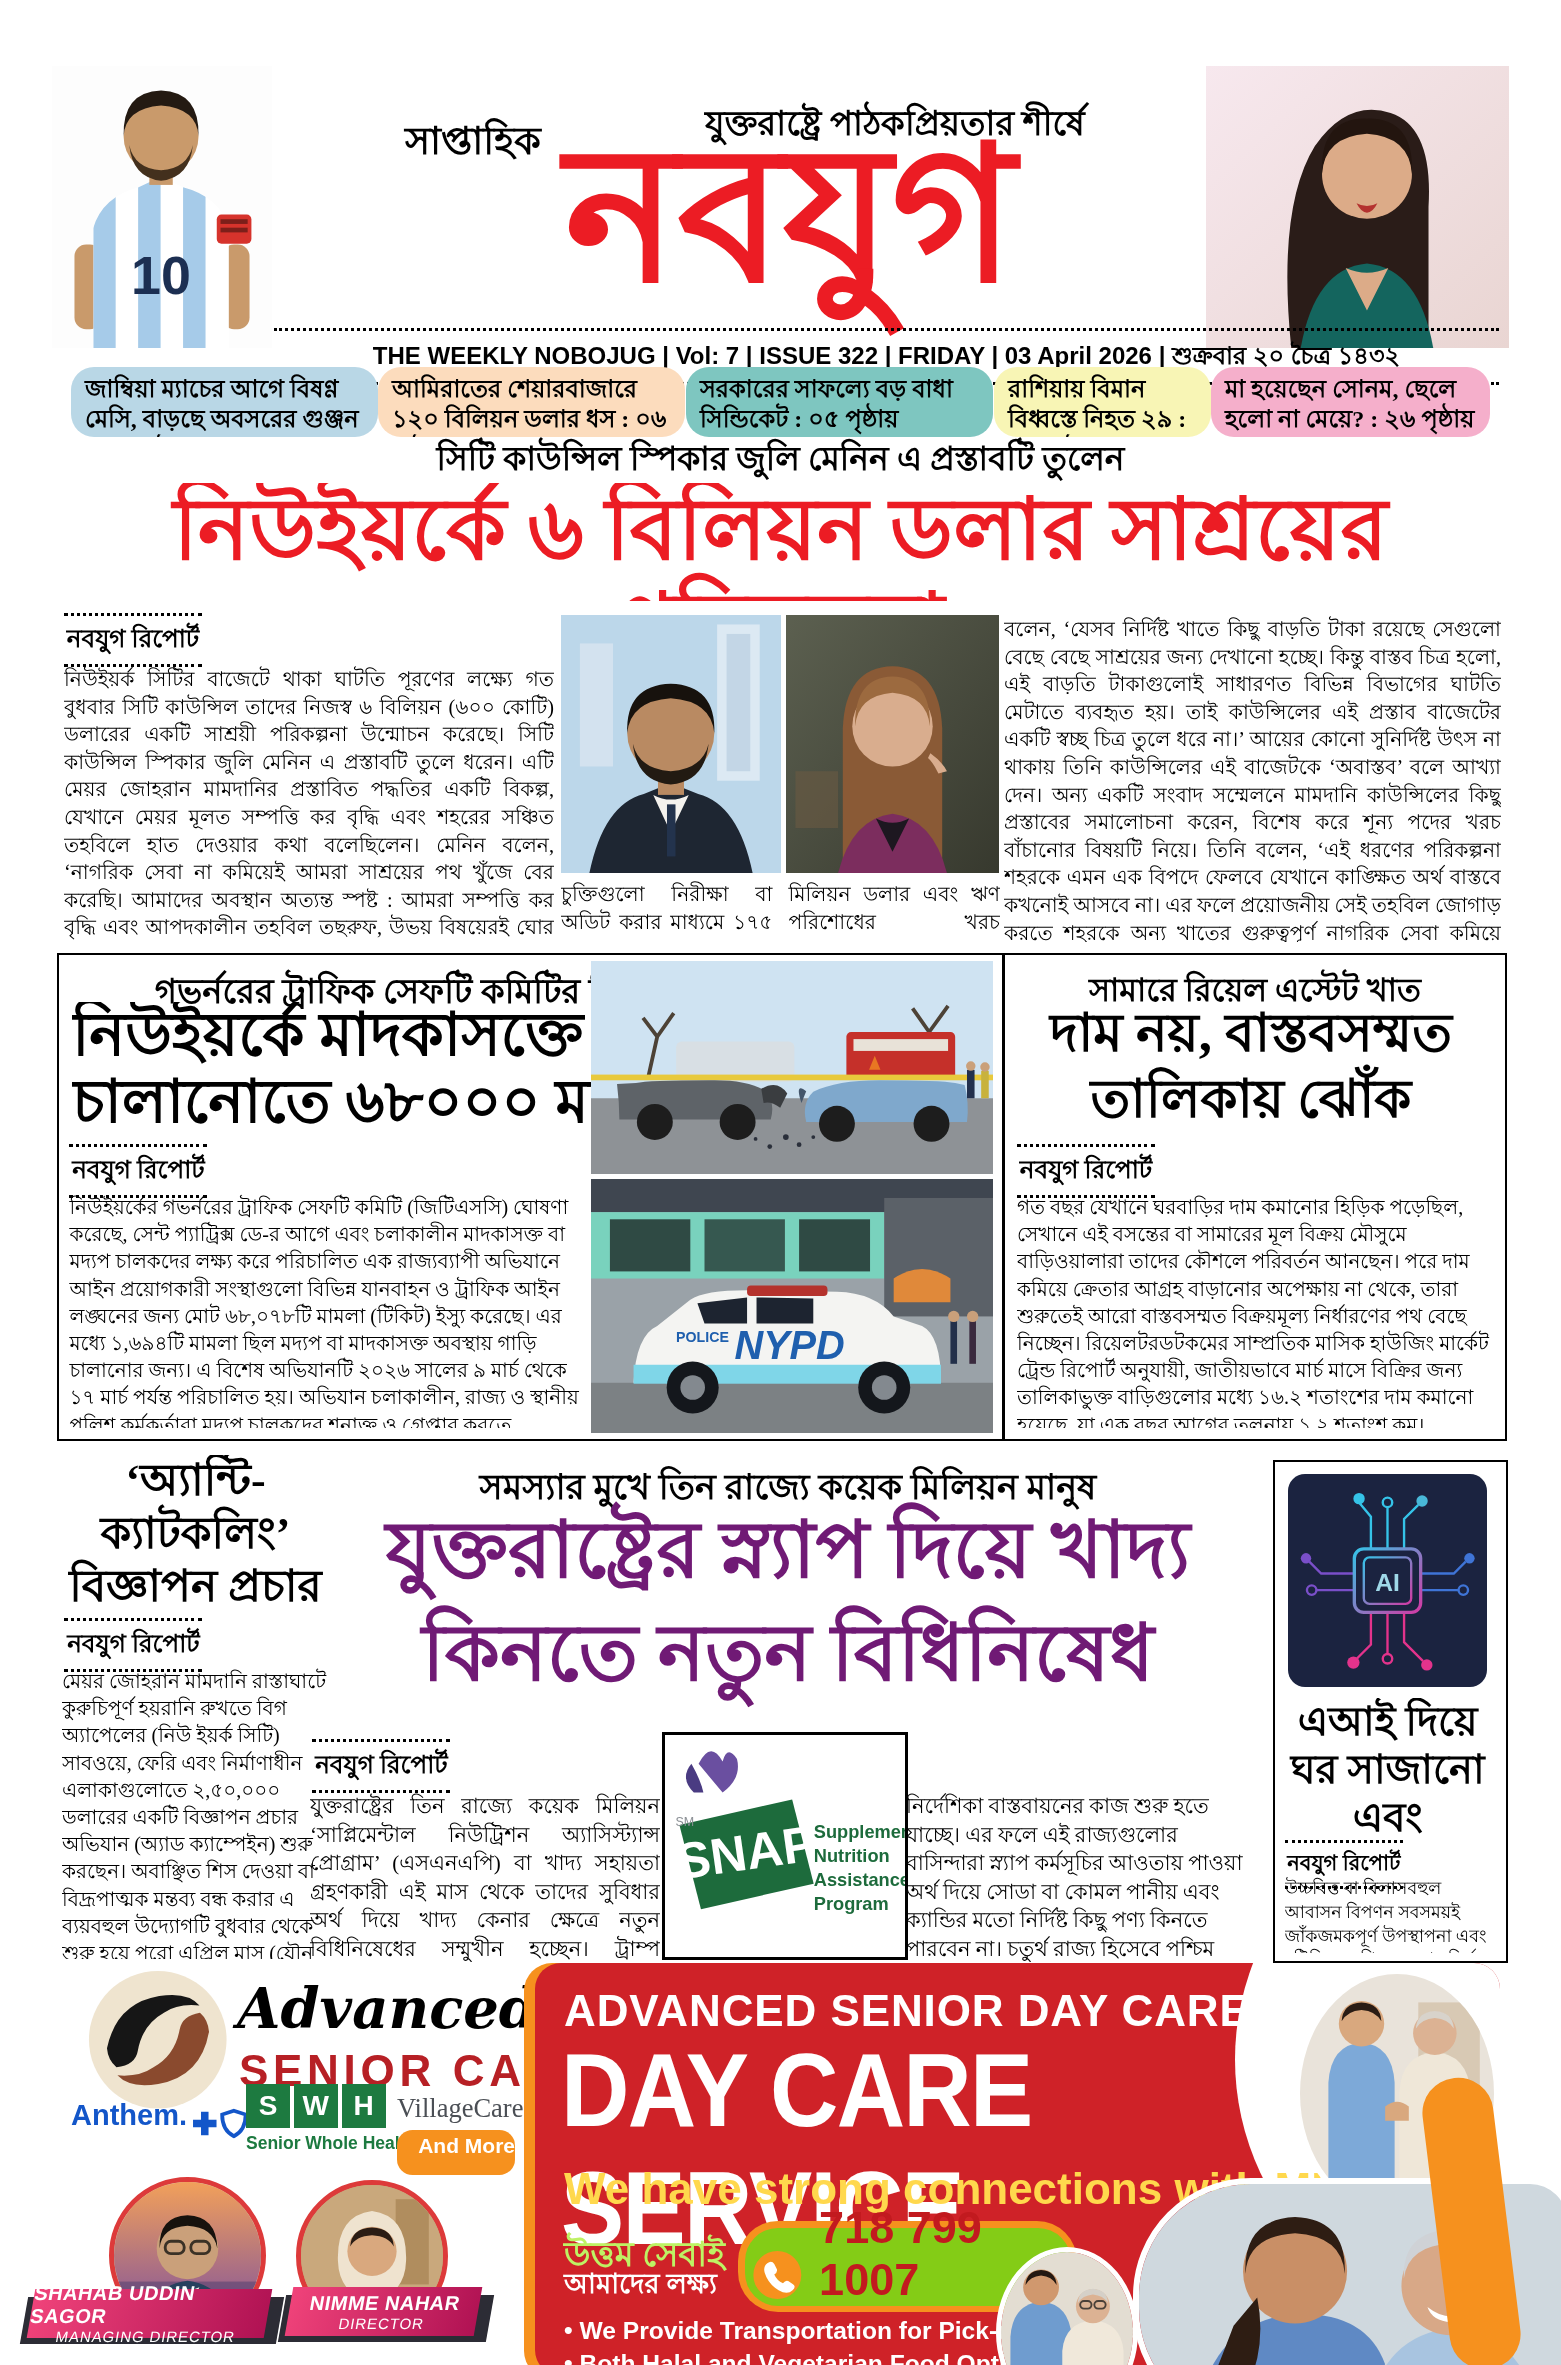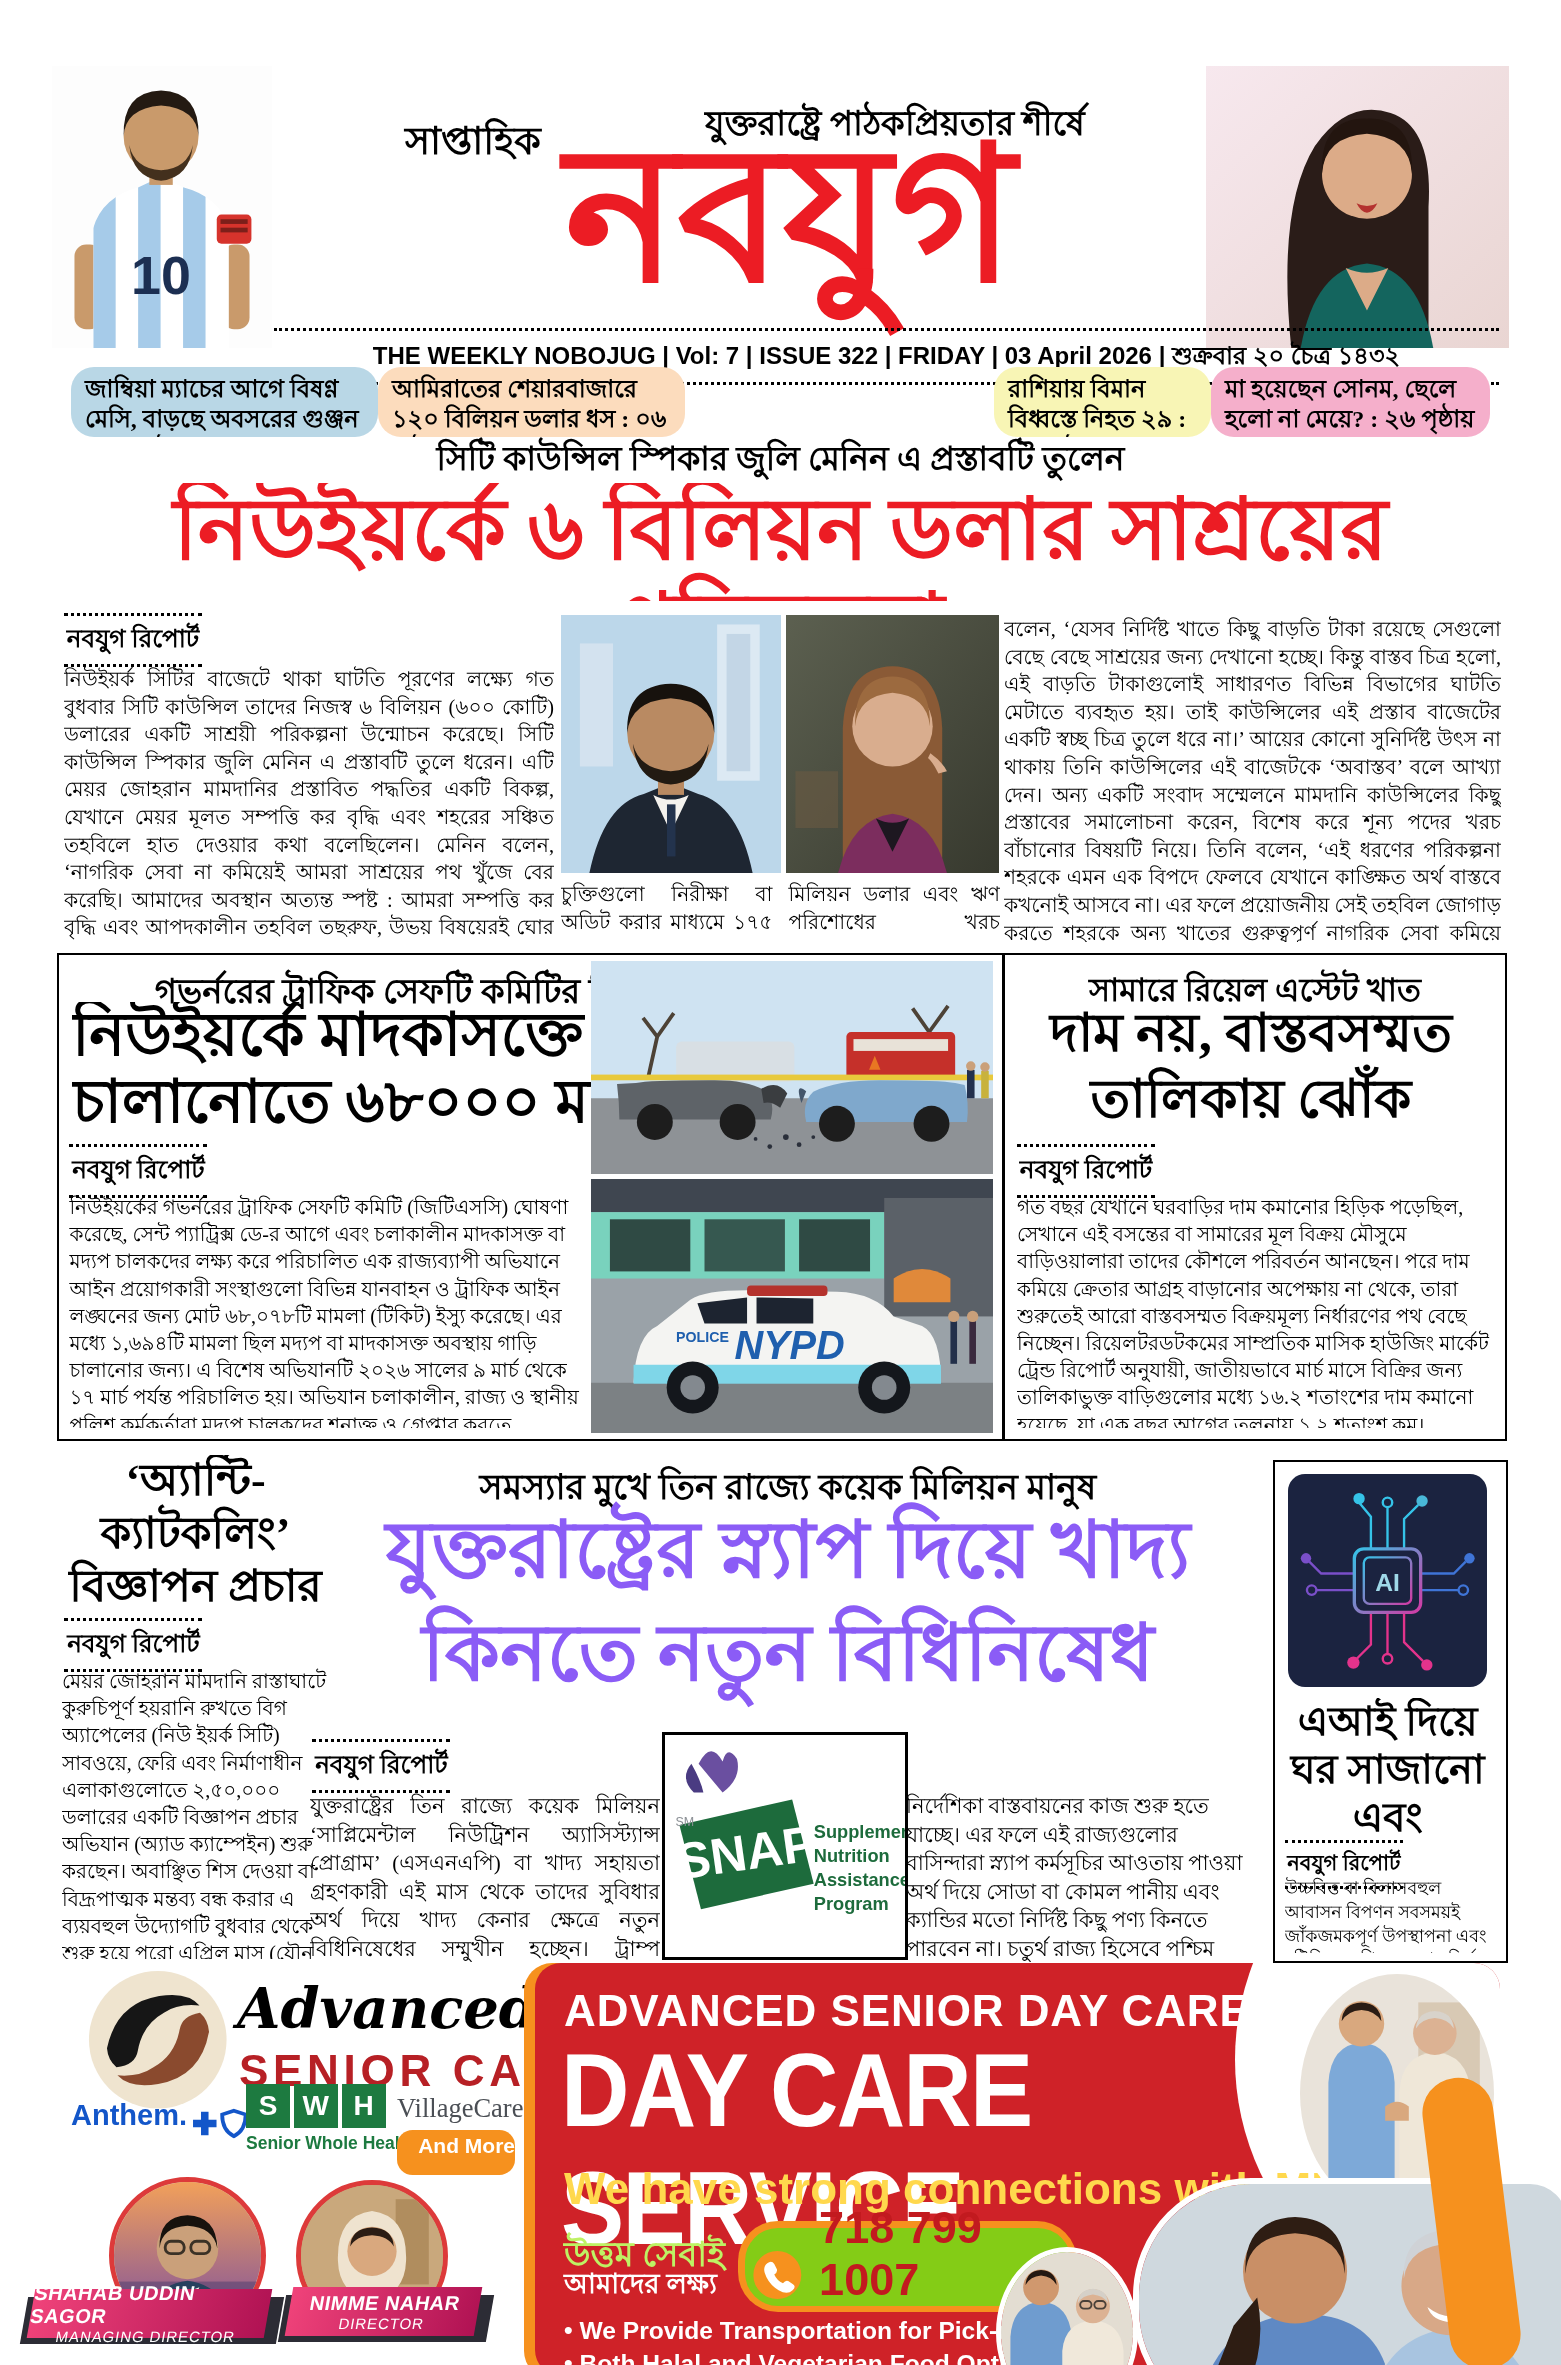--- a/index.html
+++ b/index.html
@@ -81,20 +81,21 @@
       <path d="M200,600 Q230,430 340,420 Q450,430 480,600 Z" fill="#14655e"></path>
       <path d="M295,430 L340,520 L385,430 Q340,450 295,430 Z" fill="#dcab88"></path>
     </svg>
   </div>
 
   <div class="abs center sans b" style="left:274px;top:328px;width:1225px;padding:5.7px 0;
        border-top:3.3px dotted #000;border-bottom:3.3px dotted #000;font-size:24px;">THE WEEKLY NOBOJUG | Vol: 7 | ISSUE 322 | FRIDAY | 03 April  2026 | শুক্রবার ২০ চৈত্র ১৪৩২</div>
 
   <div class="teaser" style="left:71px;width:279px;background:#b9d7e6;">জাম্বিয়া ম্যাচের আগে বিষণ্ণ মেসি, বাড়ছে অবসরের গুঞ্জন  : ২৭ পৃষ্ঠায়</div>
   <div class="teaser" style="left:378px;width:279px;background:#fcdcbd;">আমিরাতের শেয়ারবাজারে ১২০ বিলিয়ন ডলার ধস  : ০৬ পৃষ্ঠায়</div>
+  <div class="teaser" style="left:686px;width:279px;background:#7ec6c0;">সরকারের সাফল্যে বড় বাধা সিন্ডিকেট  : ০৫ পৃষ্ঠায়</div>
   <div class="teaser" style="left:994px;width:189px;background:#f8f5b5;">রাশিয়ায় বিমান বিধ্বস্তে নিহত ২৯  : ০৬ পৃষ্ঠায়</div>
   <div class="teaser" style="left:1211px;width:251px;background:#f5afcb;">মা হয়েছেন সোনম, ছেলে হলো না মেয়ে? : ২৬ পৃষ্ঠায়</div>
 
   <div class="abs b center" style="left:0;top:433px;width:1561px;font-size:33px;">সিটি কাউন্সিল স্পিকার জুলি মেনিন এ প্রস্তাবটি তুলেন</div>
   <div class="abs b red center clip" style="left:9.5px;top:483px;width:1542px;height:118px;font-size:86px;line-height:1.1;">নিউইয়র্কে ৬ বিলিয়ন ডলার সাশ্রয়ের পরিকল্পনা</div>
 
   <div class="abs" style="left:64px;top:613px;">
     <span class="byline">নবযুগ রিপোর্ট</span>
   </div>
   <div class="abs bodytxt" style="left:64px;top:666px;width:490px;height:275px;">নিউইয়র্ক সিটির বাজেটে থাকা ঘাটতি পূরণের লক্ষ্যে গত বুধবার সিটি কাউন্সিল তাদের নিজস্ব ৬ বিলিয়ন (৬০০ কোটি) ডলারের একটি সাশ্রয়ী পরিকল্পনা উন্মোচন করেছে। সিটি কাউন্সিল স্পিকার জুলি মেনিন এ প্রস্তাবটি তুলে ধরেন। এটি মেয়র জোহরান মামদানির প্রস্তাবিত পদ্ধতির একটি বিকল্প, যেখানে মেয়র মূলত সম্পত্তি কর বৃদ্ধি এবং শহরের সঞ্চিত তহবিলে হাত দেওয়ার কথা বলেছিলেন। মেনিন বলেন, ‘নাগরিক সেবা না কমিয়েই আমরা সাশ্রয়ের পথ খুঁজে বের করেছি। আমাদের অবস্থান অত্যন্ত স্পষ্ট : আমরা সম্পত্তি কর বৃদ্ধি এবং আপদকালীন তহবিল তছরুফ, উভয় বিষয়েরই ঘোর বিরোধী।’ এই পরিকল্পনার লক্ষ্য হলো শহরের ব্যয় ও আয়ের হিসাব পুনর্মূল্যায়নের মাধ্যমে ঘাটতি মেটানো। মেনিন জানান, বিভিন্ন উপায়ে ৩.৫ বিলিয়ন ডলার সাশ্রয় করা সম্ভব; যেমন, বিল্ডিং ডিপার্টমেন্টের পারমিট ও বিলম্ব ফি থেকে আয় ৮০ মিলিয়ন ডলার বাড়ানো এবং শূন্য পদগুলোর জন্য বরাদ্দ করা বেতন না দিয়ে প্রায় ৮৬০ মিলিয়ন ডলার সাশ্রয় করা। এর পাশাপাশি মেনিন জানান, শিক্ষা বিভাগের</div>
@@ -226,21 +227,21 @@
       <span class="byline">নবযুগ রিপোর্ট</span>
     </div>
     <div class="abs clip" style="left:0;top:213px;width:267px;height:291px;">
       <span class="bodytxt" style="font-size:20px;">মেয়র জোহরান মামদানি রাস্তাঘাটে কুরুচিপূর্ণ হয়রানি রুখতে বিগ অ্যাপেলের (নিউ ইয়র্ক সিটি) সাবওয়ে, ফেরি এবং নির্মাণাধীন এলাকাগুলোতে ২,৫০,০০০ ডলারের একটি বিজ্ঞাপন প্রচার অভিযান (অ্যাড ক্যাম্পেইন) শুরু করছেন। অবাঞ্ছিত শিস দেওয়া বা বিদ্রূপাত্মক মন্তব্য বন্ধ করার এ ব্যয়বহুল উদ্যোগটি বুধবার থেকে শুরু হয়ে পুরো এপ্রিল মাস (যৌন সহিংসতা সচেতনতা মাস) জুড়ে চলবে। সিটি কর্মকর্তারা জানিয়েছেন, পাঁচটি বরোজুড়েই ব্যস্ততম স্থানগুলোতে ইংরেজি ও স্প্যানিশ ভাষায়</span>
       
     </div>
   </div>
 
   <div class="abs" style="left:310px;top:1455px;width:956px;height:509px;">
     <div class="abs b center" style="left:0;top:4.7px;width:100%;font-size:35px;">সমস্যার মুখে তিন রাজ্যে কয়েক মিলিয়ন মানুষ</div>
-    <div class="abs b center clip" style="left:0;top:45px;width:100%;height:227px;font-size:79px;line-height:1.3;color:#8b5cf6;">যুক্তরাষ্ট্রের স্ন্যাপ দিয়ে খাদ্য কিনতে নতুন বিধিনিষেধ</div>
+    <div class="abs b center clip" style="left:0;top:45px;width:100%;height:227px;font-size:79px;line-height:1.3;color:#701a75;">যুক্তরাষ্ট্রের স্ন্যাপ দিয়ে খাদ্য কিনতে নতুন বিধিনিষেধ</div>
     <div class="abs" style="left:2.4px;top:284px;">
       <span class="byline">নবযুগ রিপোর্ট</span>
     </div>
     <div class="abs bodytxt clip" style="left:0;top:337px;width:350px;height:170px;font-size:21px;">যুক্তরাষ্ট্রের তিন রাজ্যে কয়েক মিলিয়ন ‘সাপ্লিমেন্টাল নিউট্রিশন অ্যাসিস্ট্যান্স প্রোগ্রাম’ (এসএনএপি) বা খাদ্য সহায়তা গ্রহণকারী এই মাস থেকে তাদের সুবিধার অর্থ দিয়ে খাদ্য কেনার ক্ষেত্রে নতুন বিধিনিষেধের সম্মুখীন হচ্ছেন। ট্রাম্প প্রশাসনের দেশের বৃহত্তম এই ক্ষুধা নিবারণ কর্মসূচিতে ‘পুষ্টিগুণ ফিরিয়ে আনার’ বৃহত্তর পরিকল্পনার অংশ হিসেবে এই পদক্ষেপ নেওয়া হয়েছে। এপ্রিল মাসে টেক্সাস, ফ্লোরিডা এবং কলোরাডোতে নতুন</div>
     <div class="abs clip" style="left:596px;top:337px;width:355px;height:170px;">
       <span class="bodytxt" style="font-size:21px;">নির্দেশিকা বাস্তবায়নের কাজ শুরু হতে যাচ্ছে। এর ফলে এই রাজ্যগুলোর বাসিন্দারা স্ন্যাপ কর্মসূচির আওতায় পাওয়া অর্থ দিয়ে সোডা বা কোমল পানীয় এবং ক্যান্ডির মতো নির্দিষ্ট কিছু পণ্য কিনতে পারবেন না। চতুর্থ রাজ্য হিসেবে পশ্চিম ভার্জিনিয়াতেও এই বিধিনিষেধ পূর্ণাঙ্গভাবে কার্যকর হবে। যদিও নিয়মটি ২০২৬ সালের শুরু থেকেই ছিল, তবে পশ্চিম ভার্জিনিয়ার মানবসেবা বিভাগ খুচরা বিক্রেতাদের ১ এপ্রিল পর্যন্ত সময় দিয়েছিল এটি পুরোপুরি কার্যকর</span>
       
     </div>
 
     <div class="abs" style="left:352px;top:277px;width:240px;height:222px;border:3.8px solid #000;background:#fff;">

